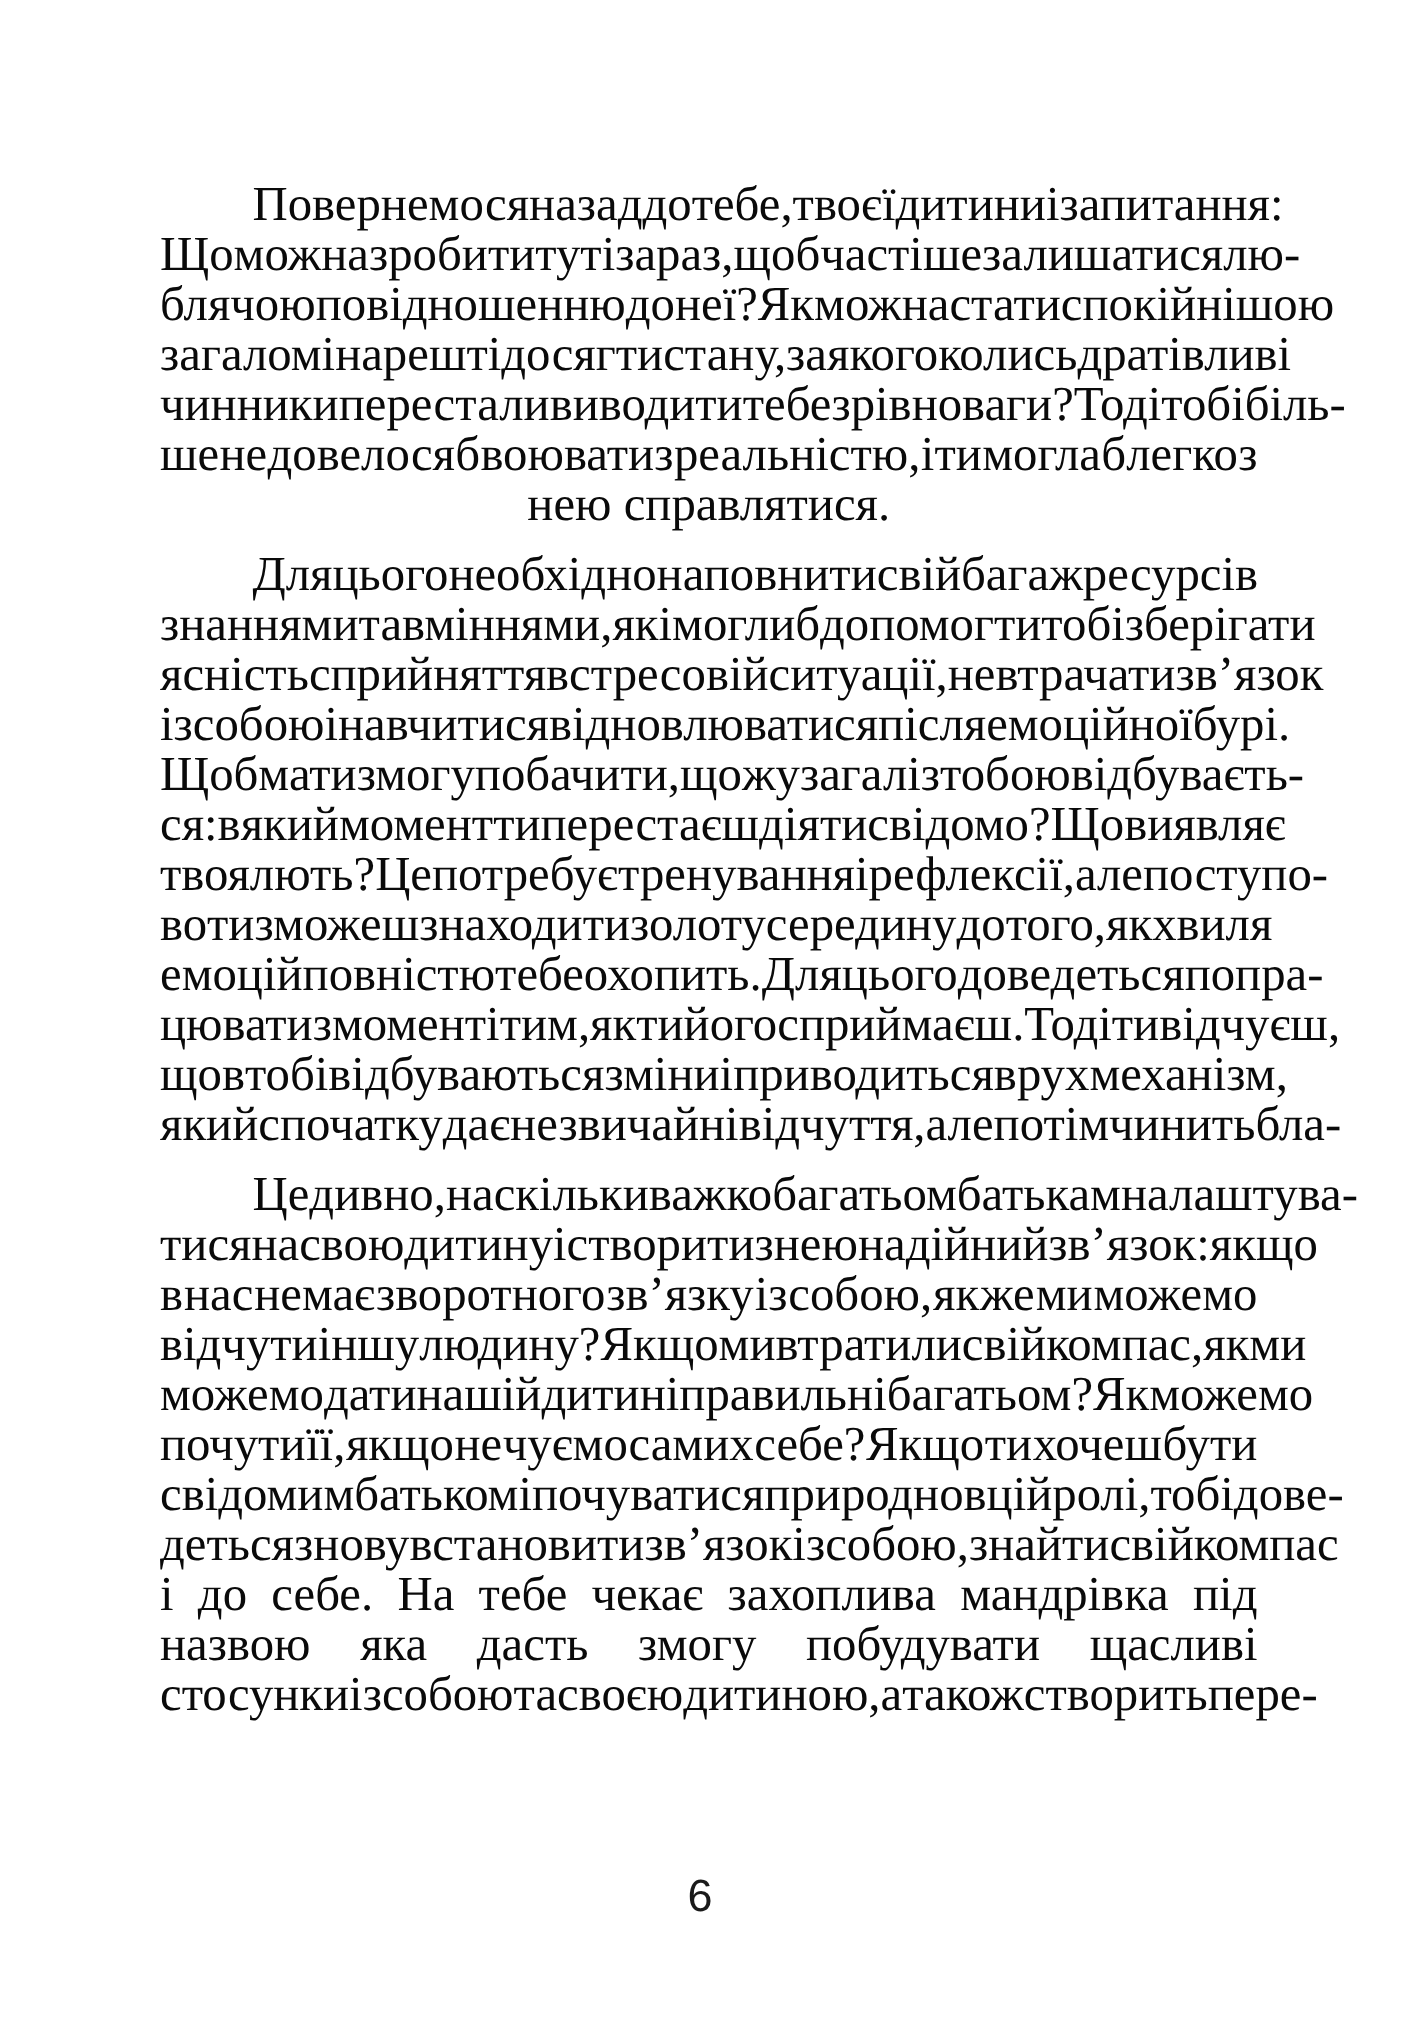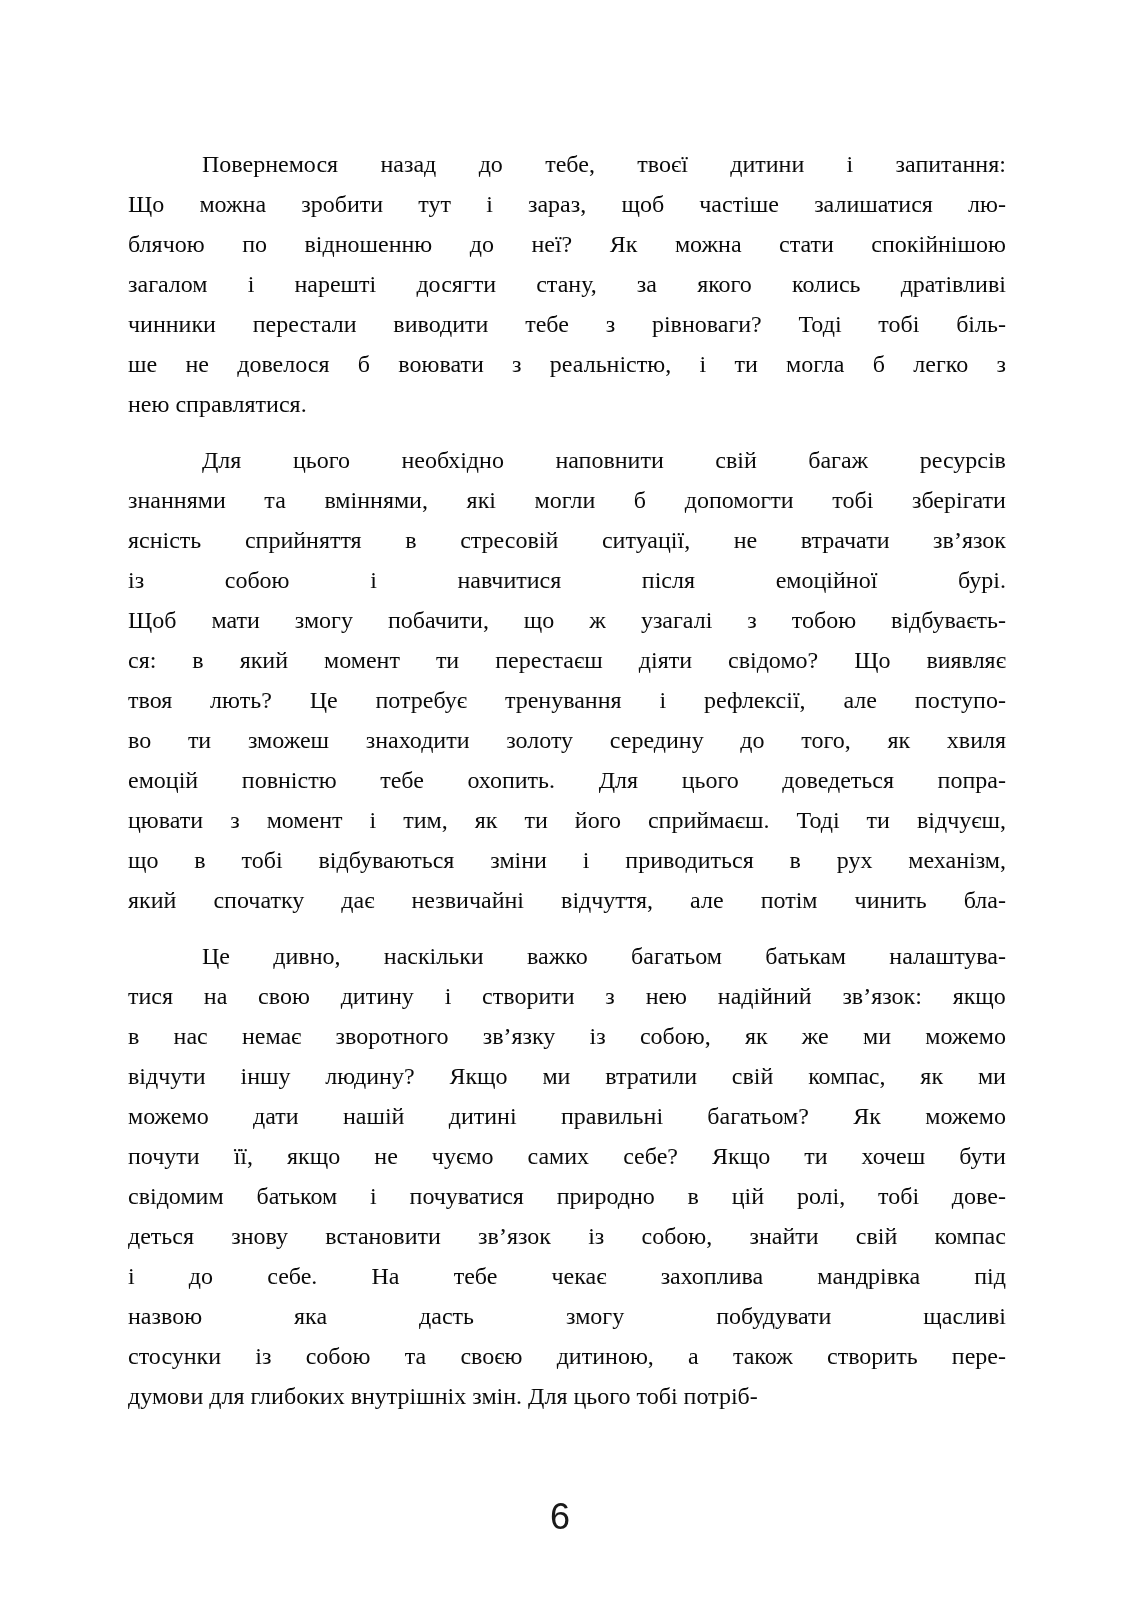--- a/index.html
+++ b/index.html
@@ -19,21 +19,21 @@
     width: 1142px;
     height: 1615px;
     background: #ffffff;
   }
   .text-block {
     position: absolute;
     left: 128px;
     top: 144px;
     width: 878px;
     font-family: "Liberation Serif", "DejaVu Serif", serif;
-    font-size: 24px;
+    font-size: 39px;
     line-height: 40px;
     color: #0a0a0a;
   }
   .paragraph + .paragraph {
     margin-top: 16px;
   }
   .line {
     height: 40px;
     white-space: nowrap;
   }
@@ -41,21 +41,21 @@
   .line.justify {
     display: flex;
     flex-wrap: nowrap;
     justify-content: space-between;
     align-items: baseline;
   }
   .line.first {
     padding-left: 74px;
   }
   .line.last {
-    text-align: left;
+    text-align: center;
     white-space: normal;
   }
   .page-number {
     position: absolute;
     left: 0;
     top: 1498px;
     width: 1120px; 
     text-align: center;
     font-family: "Liberation Sans", "DejaVu Sans", sans-serif;
     font-size: 36px;
@@ -170,20 +170,21 @@
           <span>ситуації,</span>
           <span>не</span>
           <span>втрачати</span>
           <span>зв’язок</span>
         </div>
         <div class="line justify">
           <span>із</span>
           <span>собою</span>
           <span>і</span>
           <span>навчитися</span>
+          <span>відновлюватися</span>
           <span>після</span>
           <span>емоційної</span>
           <span>бурі.</span>
         </div>
         <div class="line justify">
           <span>Щоб</span>
           <span>мати</span>
           <span>змогу</span>
           <span>побачити,</span>
           <span>що</span>
@@ -394,17 +395,16 @@
           <span>із</span>
           <span>собою</span>
           <span>та</span>
           <span>своєю</span>
           <span>дитиною,</span>
           <span>а</span>
           <span>також</span>
           <span>створить</span>
           <span>пере-</span>
         </div>
-        <div class="line last">думови для глибоких внутрішніх змін. Для цього тобі потріб-</div>
       </div>
     </div>
   <div class="page-number">6</div>
 </div>
 
 </body></html>

